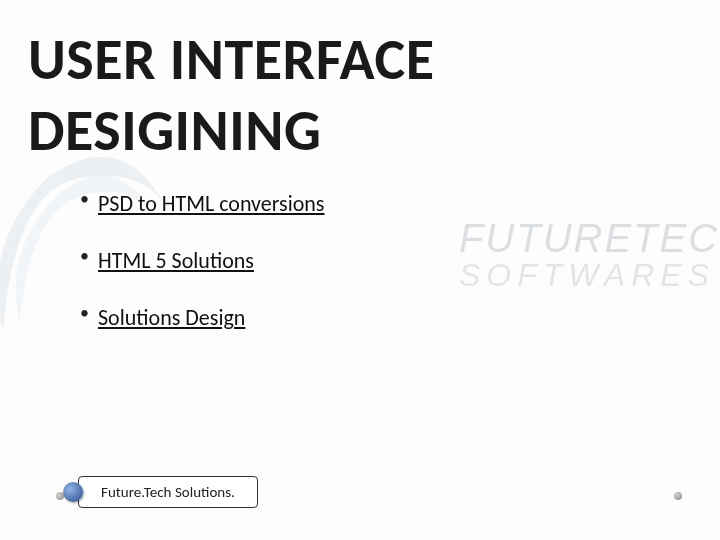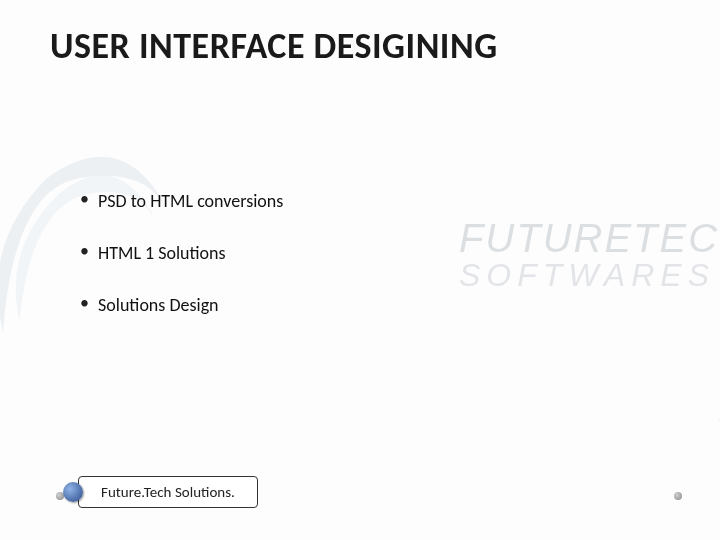--- a/index.html
+++ b/index.html
@@ -59,43 +59,43 @@
     color: #6a7a86;
     letter-spacing: 6px;
     margin-top: -4px;
   }
 
   .title {
     position: absolute;
     top: 24px;
     left: 28px;
     right: 28px;
-    font-size: 36px;
+    font-size: 58px;
     font-weight: 700;
     color: #1a1a1a;
     letter-spacing: 0.5px;
     z-index: 2;
-    margin-left: 22px;
   }
 
   .bullets {
     position: absolute;
     top: 190px;
     left: 80px;
     list-style: none;
     margin: 0;
     padding: 0;
     z-index: 2;
   }
   .bullets li {
     position: relative;
     padding-left: 18px;
     margin-bottom: 30px;
-    font-size: 18px;
+    font-size: 22px;
     color: #111;
+    text-decoration: underline;
   }
   .bullets li::before {
     content: "•";
     position: absolute;
     left: 0;
     top: 0;
     color: #222;
     font-size: 18px;
     line-height: 1;
   }
@@ -174,21 +174,21 @@
     </div>
   </div>
 
   <div class="bottom-arc"></div>
   <div class="bottom-arc two"></div>
 
   <div class="title">USER INTERFACE DESIGINING</div>
 
   <ul class="bullets">
     <li>PSD to HTML conversions</li>
-    <li>HTML 1 Solutions</li>
+    <li>HTML 5 Solutions</li>
     <li>Solutions Design</li>
   </ul>
 
   <div class="corner-dot-left"></div>
   <div class="corner-dot-right"></div>
 
   <div class="footer-pill">Future.Tech Solutions.</div>
 
 </div>
 

